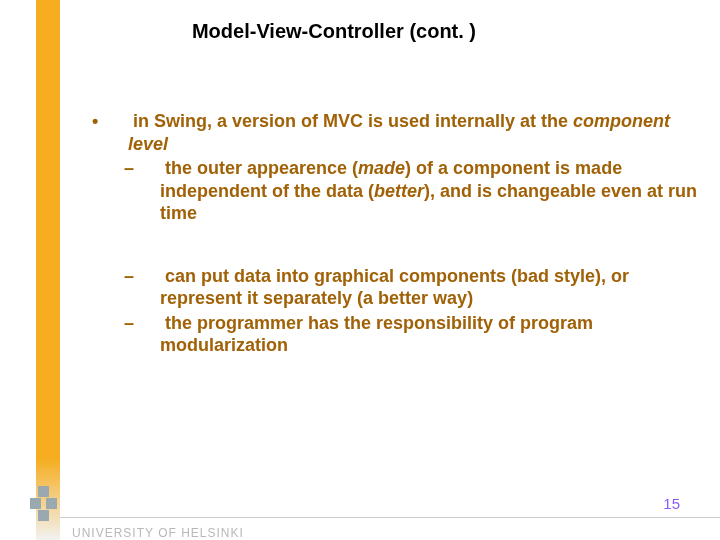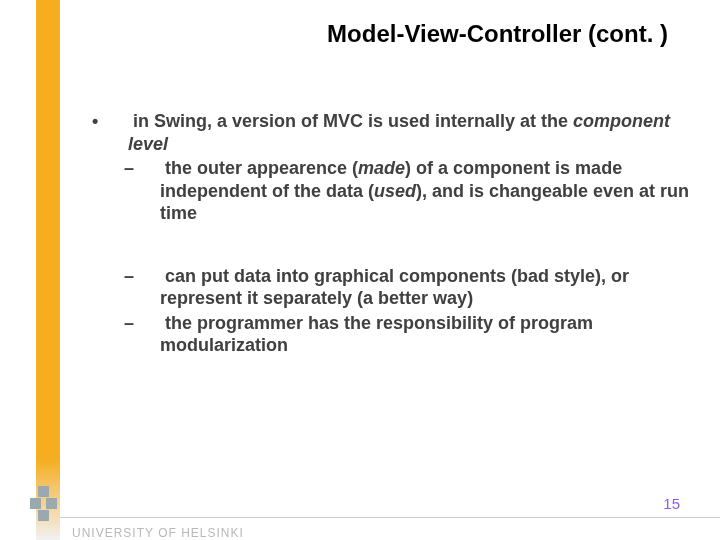--- a/index.html
+++ b/index.html
@@ -15,33 +15,33 @@
     top: 0;
     width: 24px;
     height: 540px;
     background: linear-gradient(to bottom, #f6ad1f 0%, #f6ad1f 85%, #f2f2f2 100%);
   }
   .title {
     position: absolute;
     top: 20px;
     left: 0;
     width: 668px;
-    text-align: right;
+    text-align: center;
     font-weight: bold;
-    font-size: 24px;
+    font-size: 20px;
     color: #000;
   }
   .content {
     position: absolute;
     left: 90px;
     top: 110px;
     width: 610px;
     font-size: 18px;
     line-height: 1.25;
-    color: #404040;
+    color: #a16207;
     font-weight: bold;
   }
   .content .italic { font-style: italic; font-weight: bold; }
   .bullet-block { margin-bottom: 40px; }
   .b1 {
     text-indent: -18px;
     padding-left: 38px;
   }
   .b1::before {
     content: "•";
@@ -106,21 +106,21 @@
 
 <div class="title">Model-View-Controller (cont. )</div>
 
 <div class="content">
 
   <div class="bullet-block">
     <div class="b1">
       <span>in Swing, a version of MVC is used internally at the </span><span class="italic">component level</span><span></span>
     </div>
     <div class="b2">
-      <span>the outer appearence (</span><span class="italic">made</span><span>) of a component is made independent of the data (</span><span class="italic">used</span><span>), and is changeable even at run time</span>
+      <span>the outer appearence (</span><span class="italic">made</span><span>) of a component is made independent of the data (</span><span class="italic">better</span><span>), and is changeable even at run time</span>
     </div>
   </div>
 
   <div class="bullet-block">
     <div class="b2">
       <span>can put data into graphical components (bad style), or represent it separately (a better way)</span>
     </div>
     <div class="b2">
       <span>the programmer has the responsibility of program modularization</span>
     </div>

